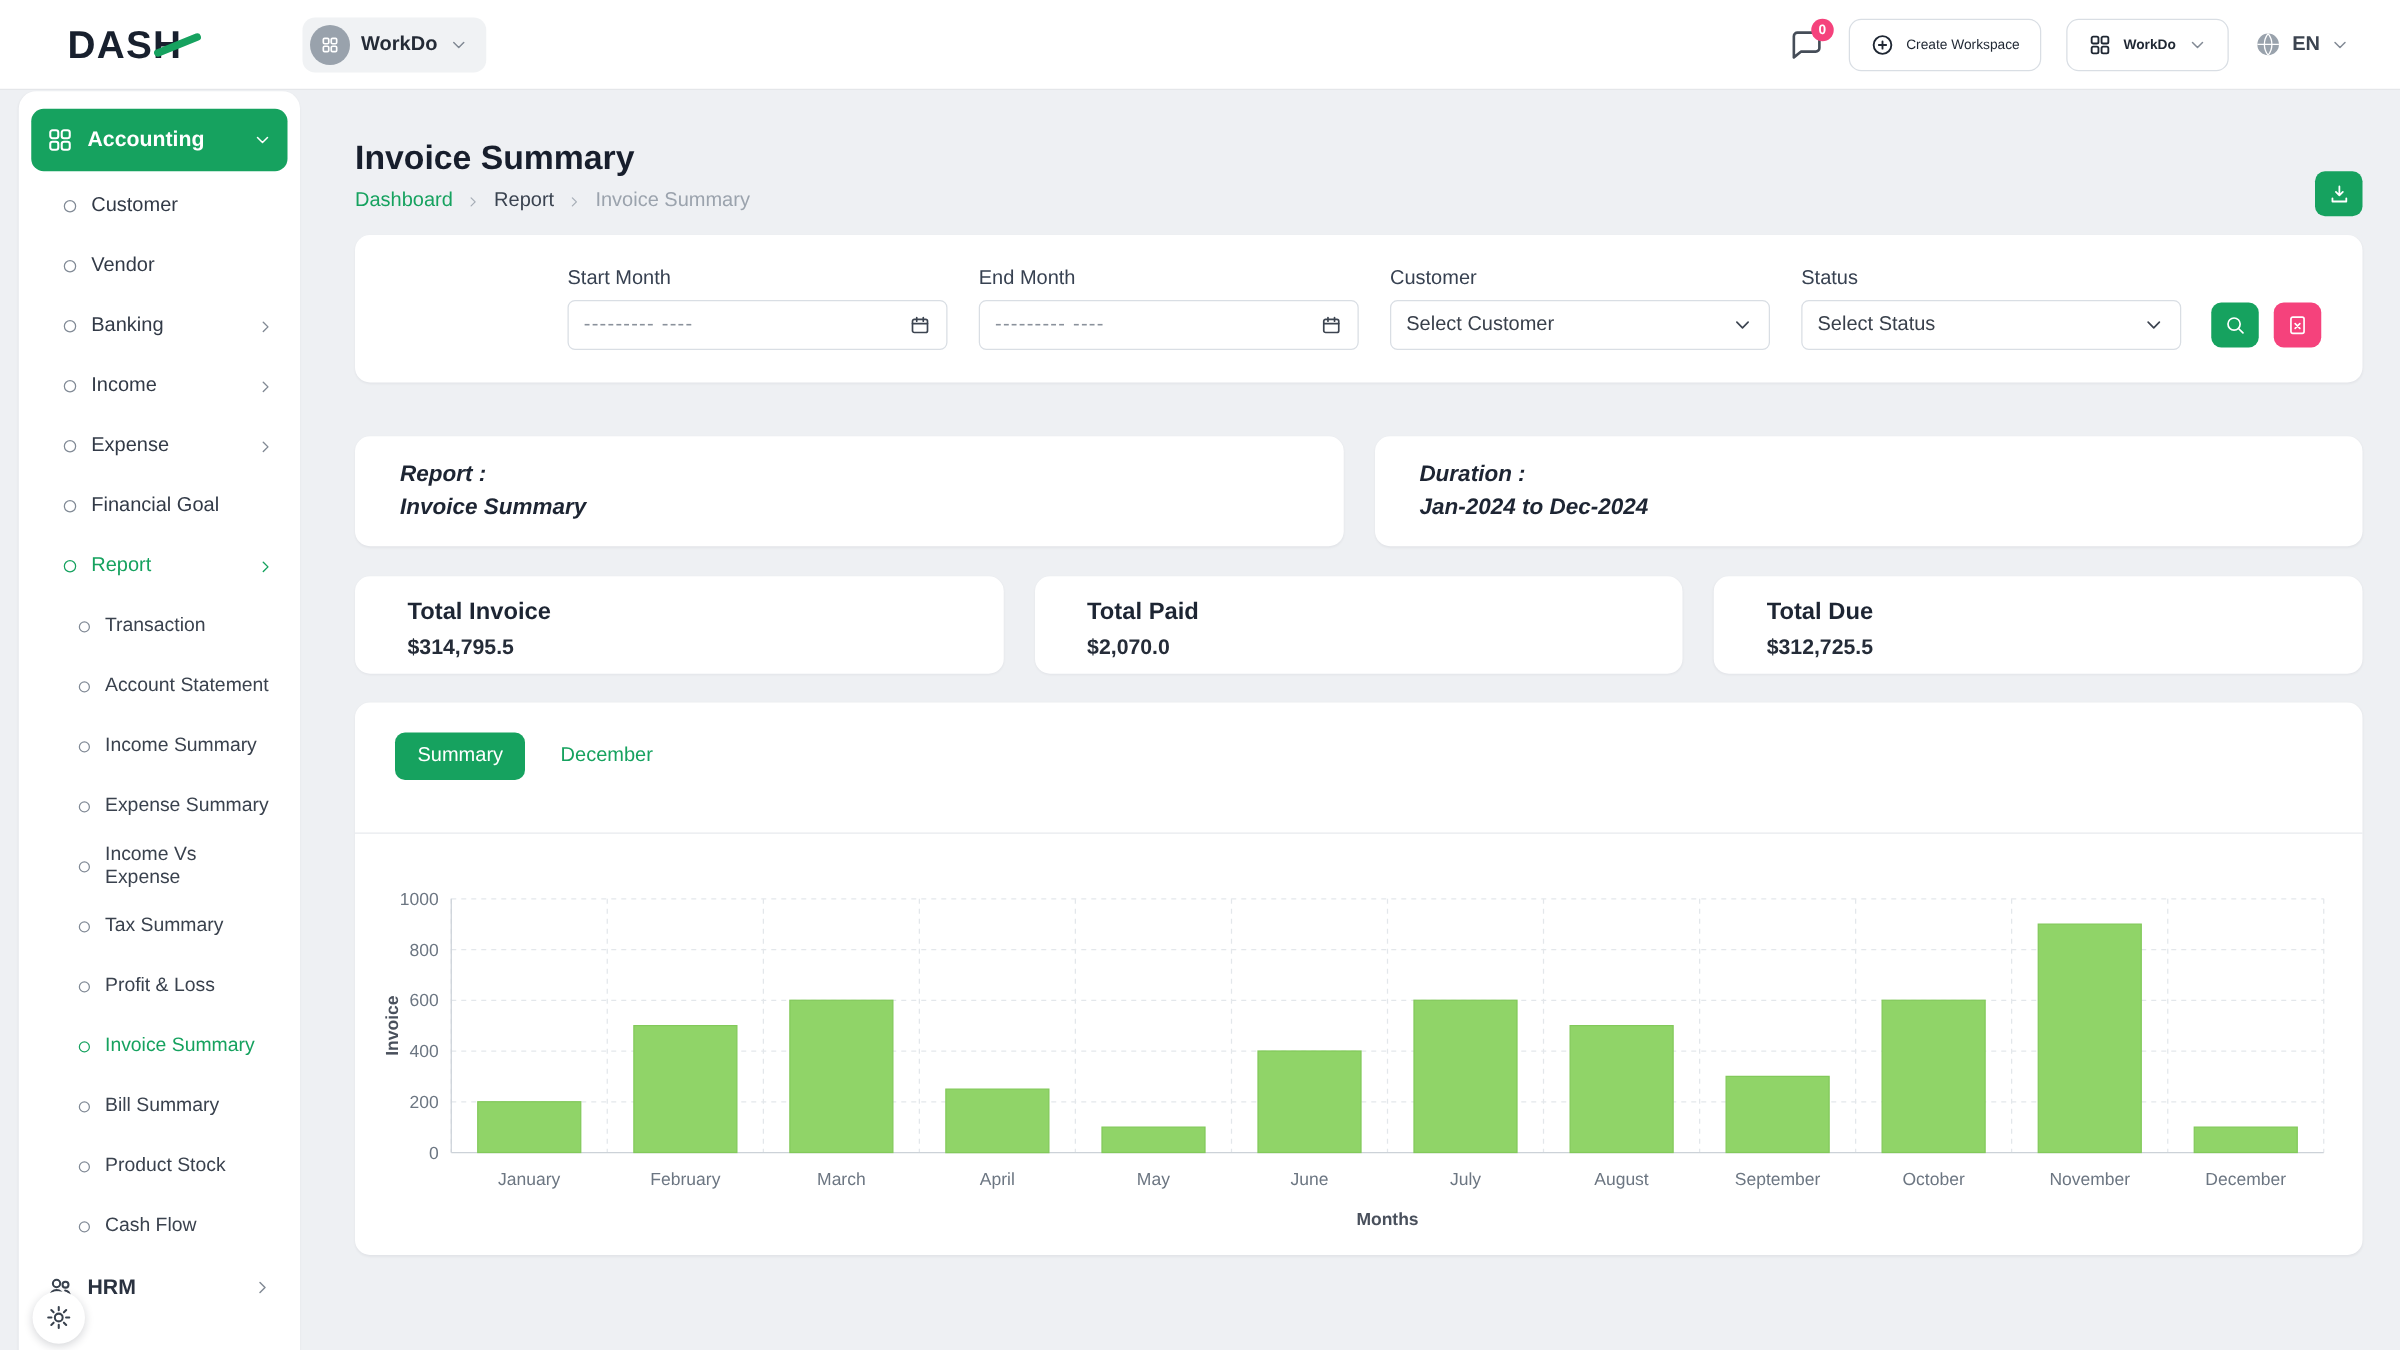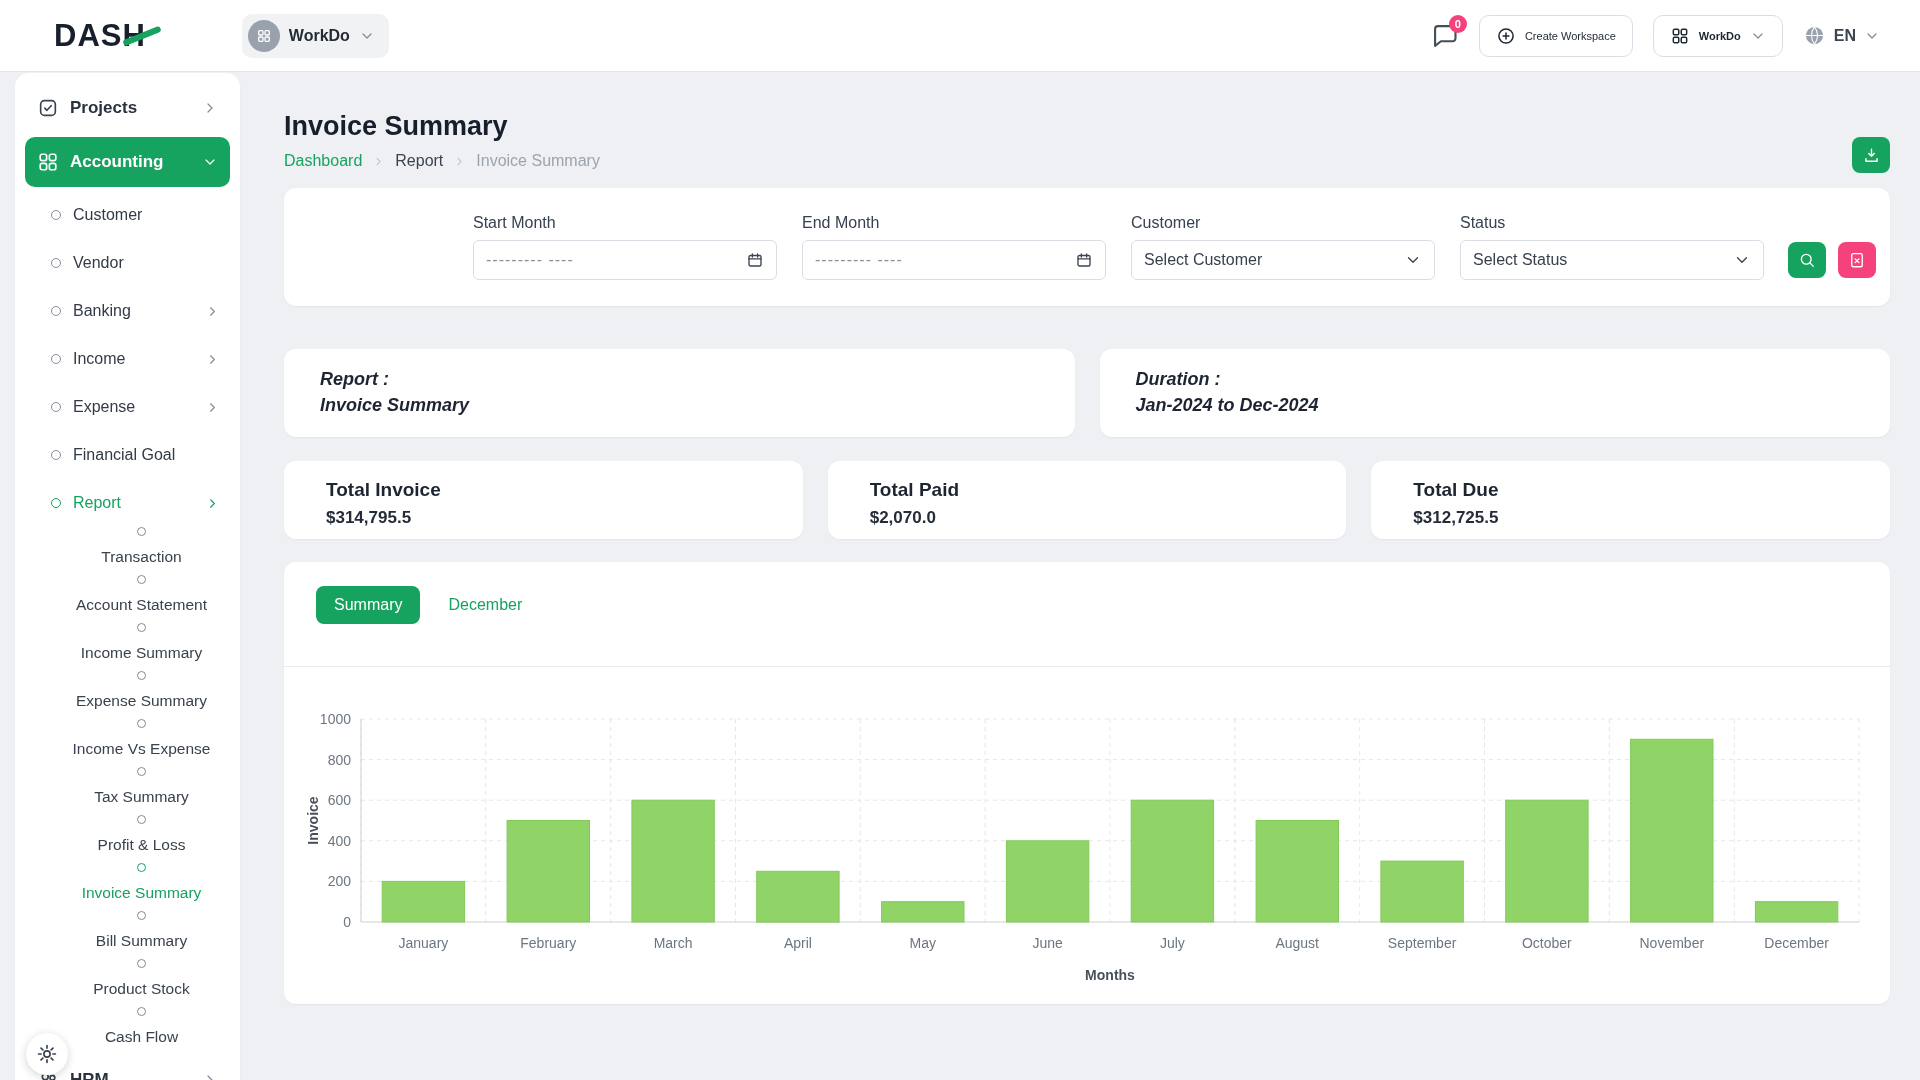--- a/index.html
+++ b/index.html
@@ -42,21 +42,21 @@
   
   .sidebar{position:absolute;top:73px;left:15px;width:225px;bottom:-20px;background:#fff;border-radius:14px;box-shadow:var(--card-shadow);padding:10px;overflow:hidden;z-index:10;}
   .nav1{height:50px;display:flex;align-items:center;gap:11px;padding:0 12px;border-radius:10px;color:#2a3240;cursor:pointer;}
   .nav1-ic{width:22px;height:22px;color:#39424e;flex:none;}
   .nav1-lb{font-size:17px;font-weight:600;}
   .nav1 .chev{margin-left:auto;}
   .nav1.active{background:var(--green);color:#fff;margin:4px 0;}
   .nav1.active .nav1-ic,.nav1.active .chev{color:#fff;}
   .nav2,.nav3{height:48px;display:flex;align-items:center;gap:12px;cursor:pointer;}
   .nav2{padding:0 10px 0 26px;}
-  .nav3{padding:0 10px 0 38px;flex-direction:column;}
+  .nav3{padding:0 10px 0 38px;}
   .bullet{width:10px;height:10px;border:1.6px solid #818a96;border-radius:50%;flex:none;}
   .nav3 .bullet{width:9px;height:9px;}
   .nav2-lb{font-size:16px;color:#323a47;}
   .nav3-lb{font-size:15.5px;color:#3a424e;}
   .nav2 .chev,.nav3 .chev{margin-left:auto;width:15px;height:15px;}
   .nav2.act .nav2-lb,.nav3.act .nav3-lb{color:var(--green);}
   .nav2.act .bullet,.nav3.act .bullet{border-color:var(--green);}
   .settings-fab{position:absolute;left:26px;bottom:5px;width:42px;height:42px;border-radius:50%;background:#fff;box-shadow:0 2px 8px rgba(16,24,40,.18);display:flex;align-items:center;justify-content:center;color:#39424e;cursor:pointer;z-index:40;}
   .settings-fab .gear{width:22px;height:22px;}
 
@@ -68,21 +68,21 @@
   .bc-item{color:#3a4350;}
   .bc-item.link{color:var(--green);cursor:pointer;}
   .bc-item.muted{color:#9ba3ad;}
   .bc-sep{width:13px;height:13px;color:#a6adb6;}
   .download-btn{position:absolute;right:0;top:26px;width:38px;height:36px;border:none;border-radius:8px;background:var(--green);color:#fff;display:flex;align-items:center;justify-content:center;cursor:pointer;}
   .download-btn .d-ic{width:19px;height:19px;}
 
   .card{background:#fff;border-radius:12px;box-shadow:var(--card-shadow);}
 
   .filter-card{margin-top:18px;height:118px;}
-  .filter-row{display:flex;justify-content:flex-end;gap:25px;padding:26px 14px 0 0;}
+  .filter-row{display:flex;justify-content:flex-end;gap:25px;padding:26px 33px 0 0;}
   .field{width:304px;display:flex;flex-direction:column;gap:8px;}
   .field label{font-size:16px;color:#374151;}
   .input{height:40px;border:1px solid var(--border);border-radius:6px;background:#fff;display:flex;align-items:center;justify-content:space-between;padding:0 12px;font-size:16px;cursor:pointer;}
   .date-ph{color:#8a919b;letter-spacing:1px;}
   .sel-lb{color:#39404b;}
   .in-ic{width:18px;height:18px;color:#3c4450;flex:none;}
   .filter-actions{display:flex;gap:12px;align-self:flex-end;margin-bottom:2px;margin-left:-1px;}
   .icon-btn{width:38px;height:36px;border:none;border-radius:8px;color:#fff;display:flex;align-items:center;justify-content:center;cursor:pointer;}
   .icon-btn .a-ic{width:18px;height:18px;}
   .icon-btn.green{background:var(--green);}
@@ -177,34 +177,20 @@
           <svg viewBox="0 0 24 24">
             <path d="M6 9l6 6 6-6"></path>
           </svg>
         </span>
     </div>
   </div>
 </header>
 
 <aside class="sidebar">
   <nav id="sidebar-list">
-      <div class="nav1 ">
-        <span class="nav1-ic stroke-ic">
-          <svg viewBox="0 0 24 24">
-            <rect x="4" y="4" width="16" height="16" rx="4"></rect>
-            <path d="M8.5 12.2l2.3 2.3 4.7-5"></path>
-          </svg>
-        </span>
-        <span class="nav1-lb">Projects</span>
-        <span class="chev stroke-ic">
-          <svg viewBox="0 0 24 24">
-            <path d="M9 6l6 6-6 6"></path>
-          </svg>
-        </span>
-      </div>
       <div class="nav1 active">
         <span class="nav1-ic stroke-ic">
           <svg viewBox="0 0 24 24">
             <rect x="3.5" y="3.5" width="7" height="7" rx="2"></rect>
             <rect x="13.5" y="3.5" width="7" height="7" rx="2"></rect>
             <rect x="3.5" y="13.5" width="7" height="7" rx="2"></rect>
             <rect x="13.5" y="13.5" width="7" height="7" rx="2"></rect>
           </svg>
         </span>
         <span class="nav1-lb">Accounting</span>

